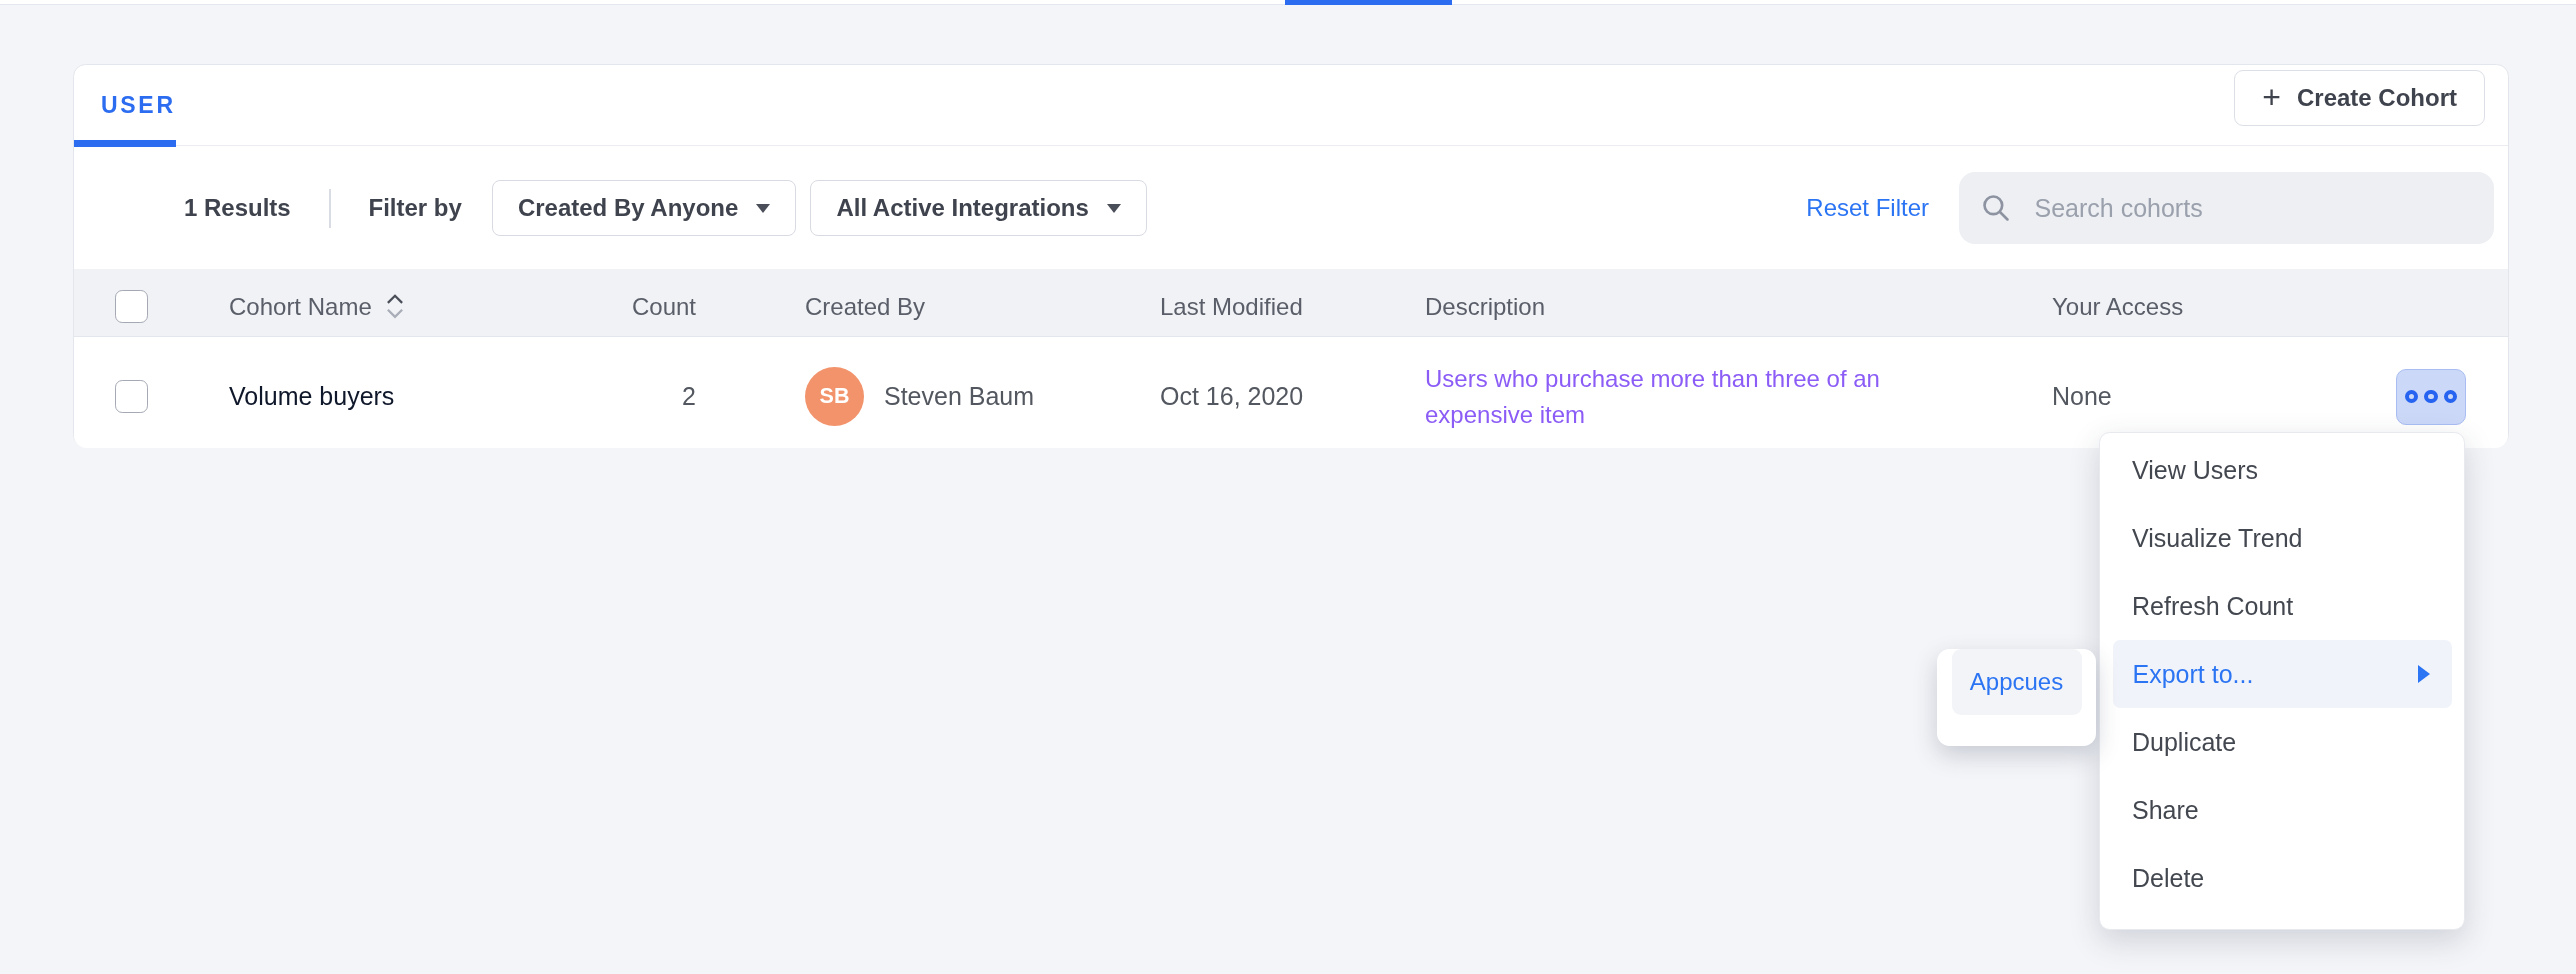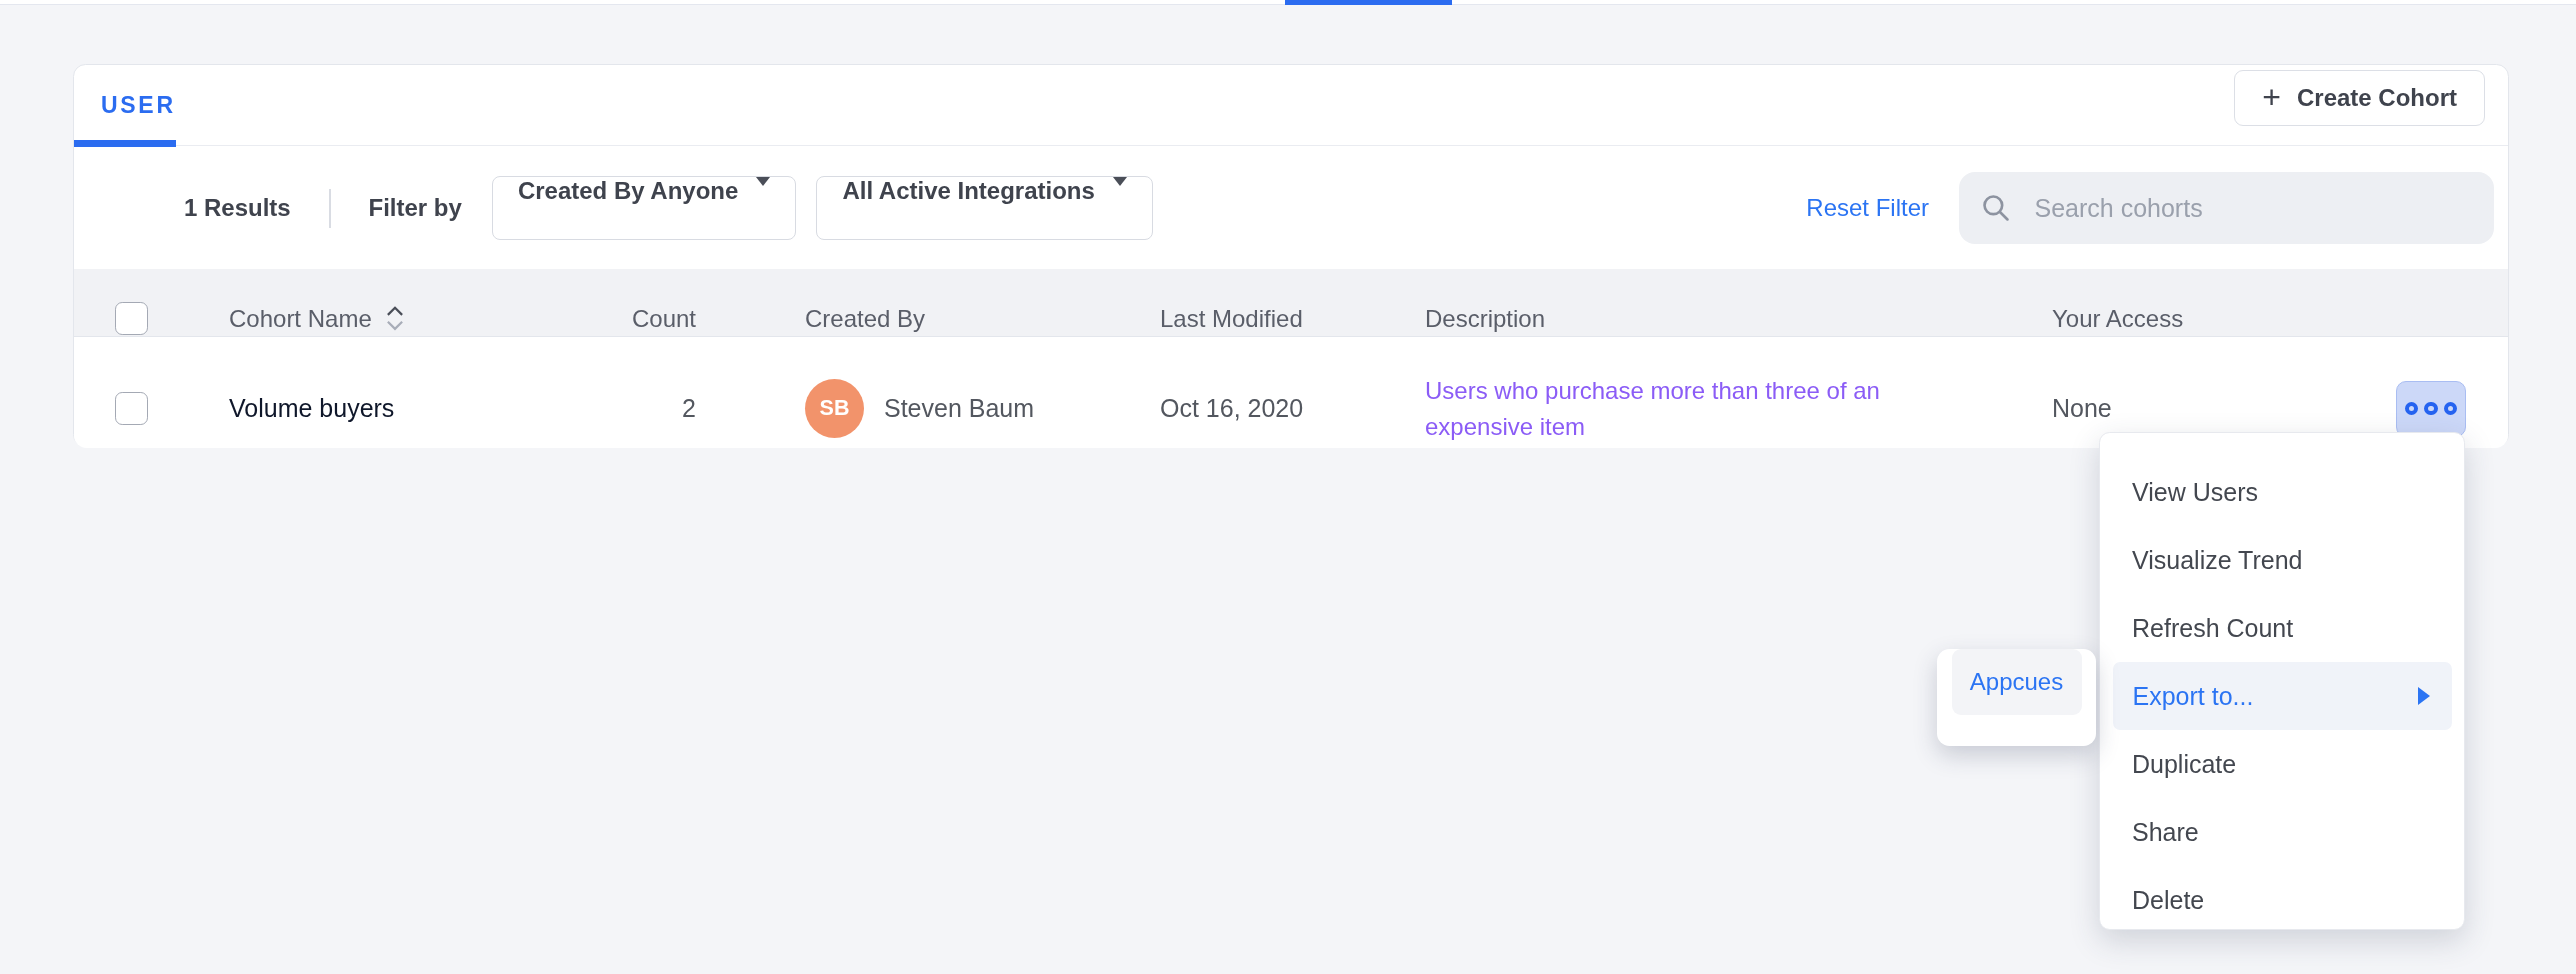--- a/index.html
+++ b/index.html
@@ -37,41 +37,41 @@
     font-family:inherit; font-size:24px; font-weight:600; color:#3f434d; cursor:pointer; }
   .plus-icon { font-size:32px; font-weight:400; color:#3f434d; line-height:1; margin-top:-2.7px; }
 
   
   .filterbar { position:absolute; left:8px; top:81px; width:100%; height:124px;
     display:flex; align-items:center; }
   .fb-left { display:flex; align-items:center; margin-left:102px; }
   .results { font-size:24px; font-weight:600; color:#3f434d; }
   .vdivider { width:1.8px; height:39px; background:#d9dce3; margin:0 38px; }
   .filterby { font-size:24px; font-weight:600; color:#3f434d; margin-right:30px; }
-  .drop-btn { display:flex; align-items:flex-start; gap:18px; height:64px; padding:0 25px;
+  .drop-btn { display:flex; align-items:center; gap:18px; height:56px; padding:0 25px;
     background:#fff; border:0.9px solid #d8dbe2; border-radius:8px;
     font-family:inherit; font-size:24px; font-weight:600; color:#3f434d;
-    margin-right:20px; cursor:pointer; }
+    margin-right:14px; cursor:pointer; }
   .caret-down { width:0; height:0; border-left:7.2px solid transparent;
     border-right:7.2px solid transparent; border-top:9px solid #4a4e58; }
   .fb-right { display:flex; align-items:center; margin-left:auto; margin-right:22px; gap:30px; }
   .reset-link { font-size:24px; color:#2b74f3; cursor:pointer; }
   .searchbox { width:535px; height:72px; background:#edeff3; border-radius:16px;
     display:flex; align-items:center; padding:0 21.5px; gap:24px; }
   .search-input { flex:1; border:none; outline:none; background:transparent;
     font-family:inherit; font-size:25px; color:#4b4f59; }
   .search-input::placeholder { color:#9aa0ac; }
 
   
   .thead { position:absolute; left:0; top:204px; width:100%; height:68px;
     background:#f1f2f5; border-bottom:0.9px solid #e3e6ec;
     font-size:24px; color:#5a5e69; font-weight:500; }
   .trow { position:absolute; left:0; top:272px; width:100%; height:111px;
     background:#fff; border-radius:0 0 12.5px 12.5px; }
-  .cell { position:absolute; top:16px; height:100%; display:flex; align-items:center; }
+  .cell { position:absolute; top:4px; height:100%; display:flex; align-items:center; }
   .c-check { left:41px; width:36px; }
   .c-name { left:155px; }
   .c-count { left:394px; width:228px; justify-content:flex-end; }
   .c-creator { left:731px; }
   .c-modified { left:1086px; }
   .c-desc { left:1351px; width:537px; }
   .c-access { left:1978px;align-items:center; }
   .c-more { left:2322px; width:90px; }
 
   .checkbox { width:33px; height:33px; background:#fff; border:1.8px solid #a4a9b4;
@@ -84,21 +84,21 @@
     display:flex; align-items:center; justify-content:center;
     color:#fff; font-size:21.5px; font-weight:600; background:#f2936b; }
   .more-btn { width:70px; height:56px; background:#ccd8f8; border:0.9px solid #a9bdf2;
     border-radius:10px; display:flex; align-items:center; justify-content:center;
     gap:6.3px; cursor:pointer; }
   .dot { width:13.4px; height:13.4px; border:4.5px solid #2563f0; border-radius:50%; }
 
   
   .menu { position:absolute; left:2099px; top:432px; width:366px; height:498px;
     background:#fff; border:0.9px solid #e7e9ee; border-radius:10.7px;
-    box-shadow:0 10.7px 30px rgba(45,55,85,0.18); padding-top:25px; z-index:5;text-align:right; }
+    box-shadow:0 10.7px 30px rgba(45,55,85,0.18); padding-top:3px; z-index:5;text-align:right; }
   .menu-item { height:68px; display:flex; align-items:center; padding-left:32px;
     font-size:25px; color:#43474f; cursor:pointer; }
   .menu-item.highlight { margin:0 12.5px; padding-left:20px; border-radius:7.2px;
     background:#f0f3f9; color:#2b74f3; position:relative; }
   .submenu-arrow { position:absolute; right:21.5px; width:0; height:0;
     border-top:9px solid transparent; border-bottom:9px solid transparent;
     border-left:12.5px solid #2b74f3; }
 
   
   .submenu { position:absolute; left:1937px; top:649px; width:159px; height:97px;

